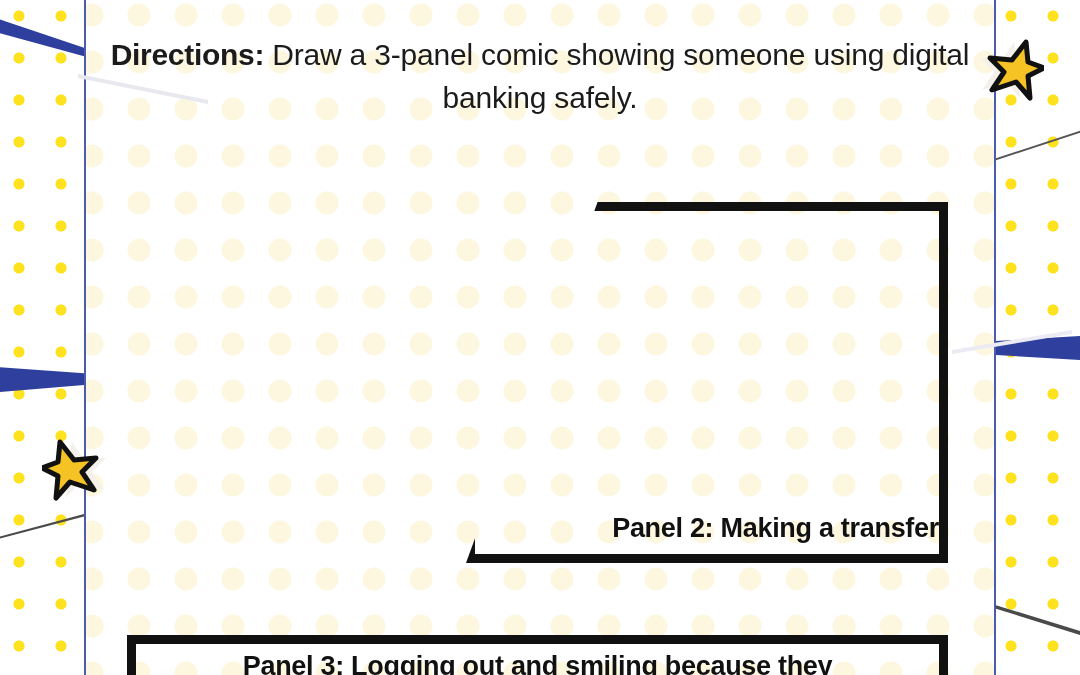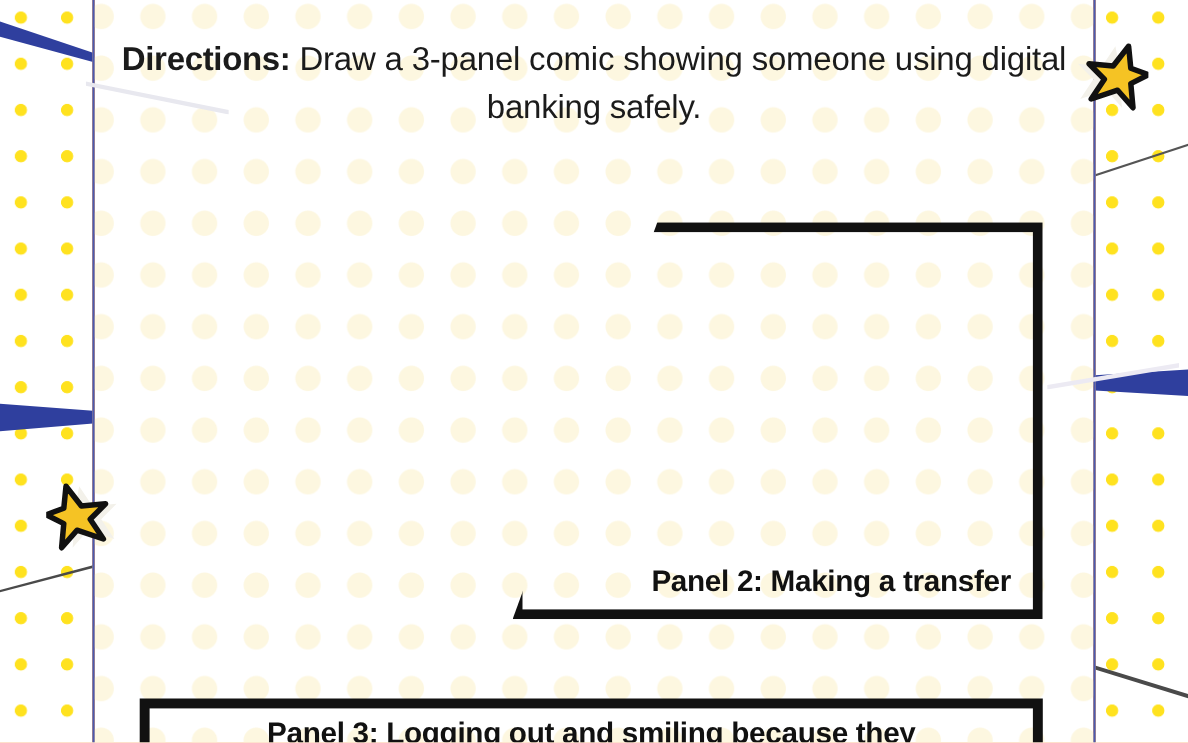--- a/index.html
+++ b/index.html
@@ -9,21 +9,21 @@
     height: 675px;
     overflow: hidden;
     background: #ffffff;
     font-family: "Liberation Sans", sans-serif;
   }
 
   #stage {
     position: relative;
     width: 1080px;
     height: 675px;
-    background: #f97316;
+    background: #5eead4;
     overflow: hidden;
   }
 
   
   .margin-band {
     position: absolute;
     top: 0;
     height: 675px;
     overflow: hidden;
     background-color: #ffffff;
@@ -135,21 +135,21 @@
 
   .panel-2 {
     left: 466px;
     top: 202px;
     width: 482px;
     height: 361px;
     clip-path: polygon(27.3% 0, 100% 0, 100% 100%, 0 100%);
   }
   .panel-2 .panel-label {
     position: absolute;
-    right: 20px;
+    right: 0;
     bottom: 10px;
     font-size: 27px;
     font-weight: 700;
     color: #111111;
     white-space: nowrap;
     letter-spacing: -0.3px;
     margin-top: 29px;
   }
 
   .panel-3 {

